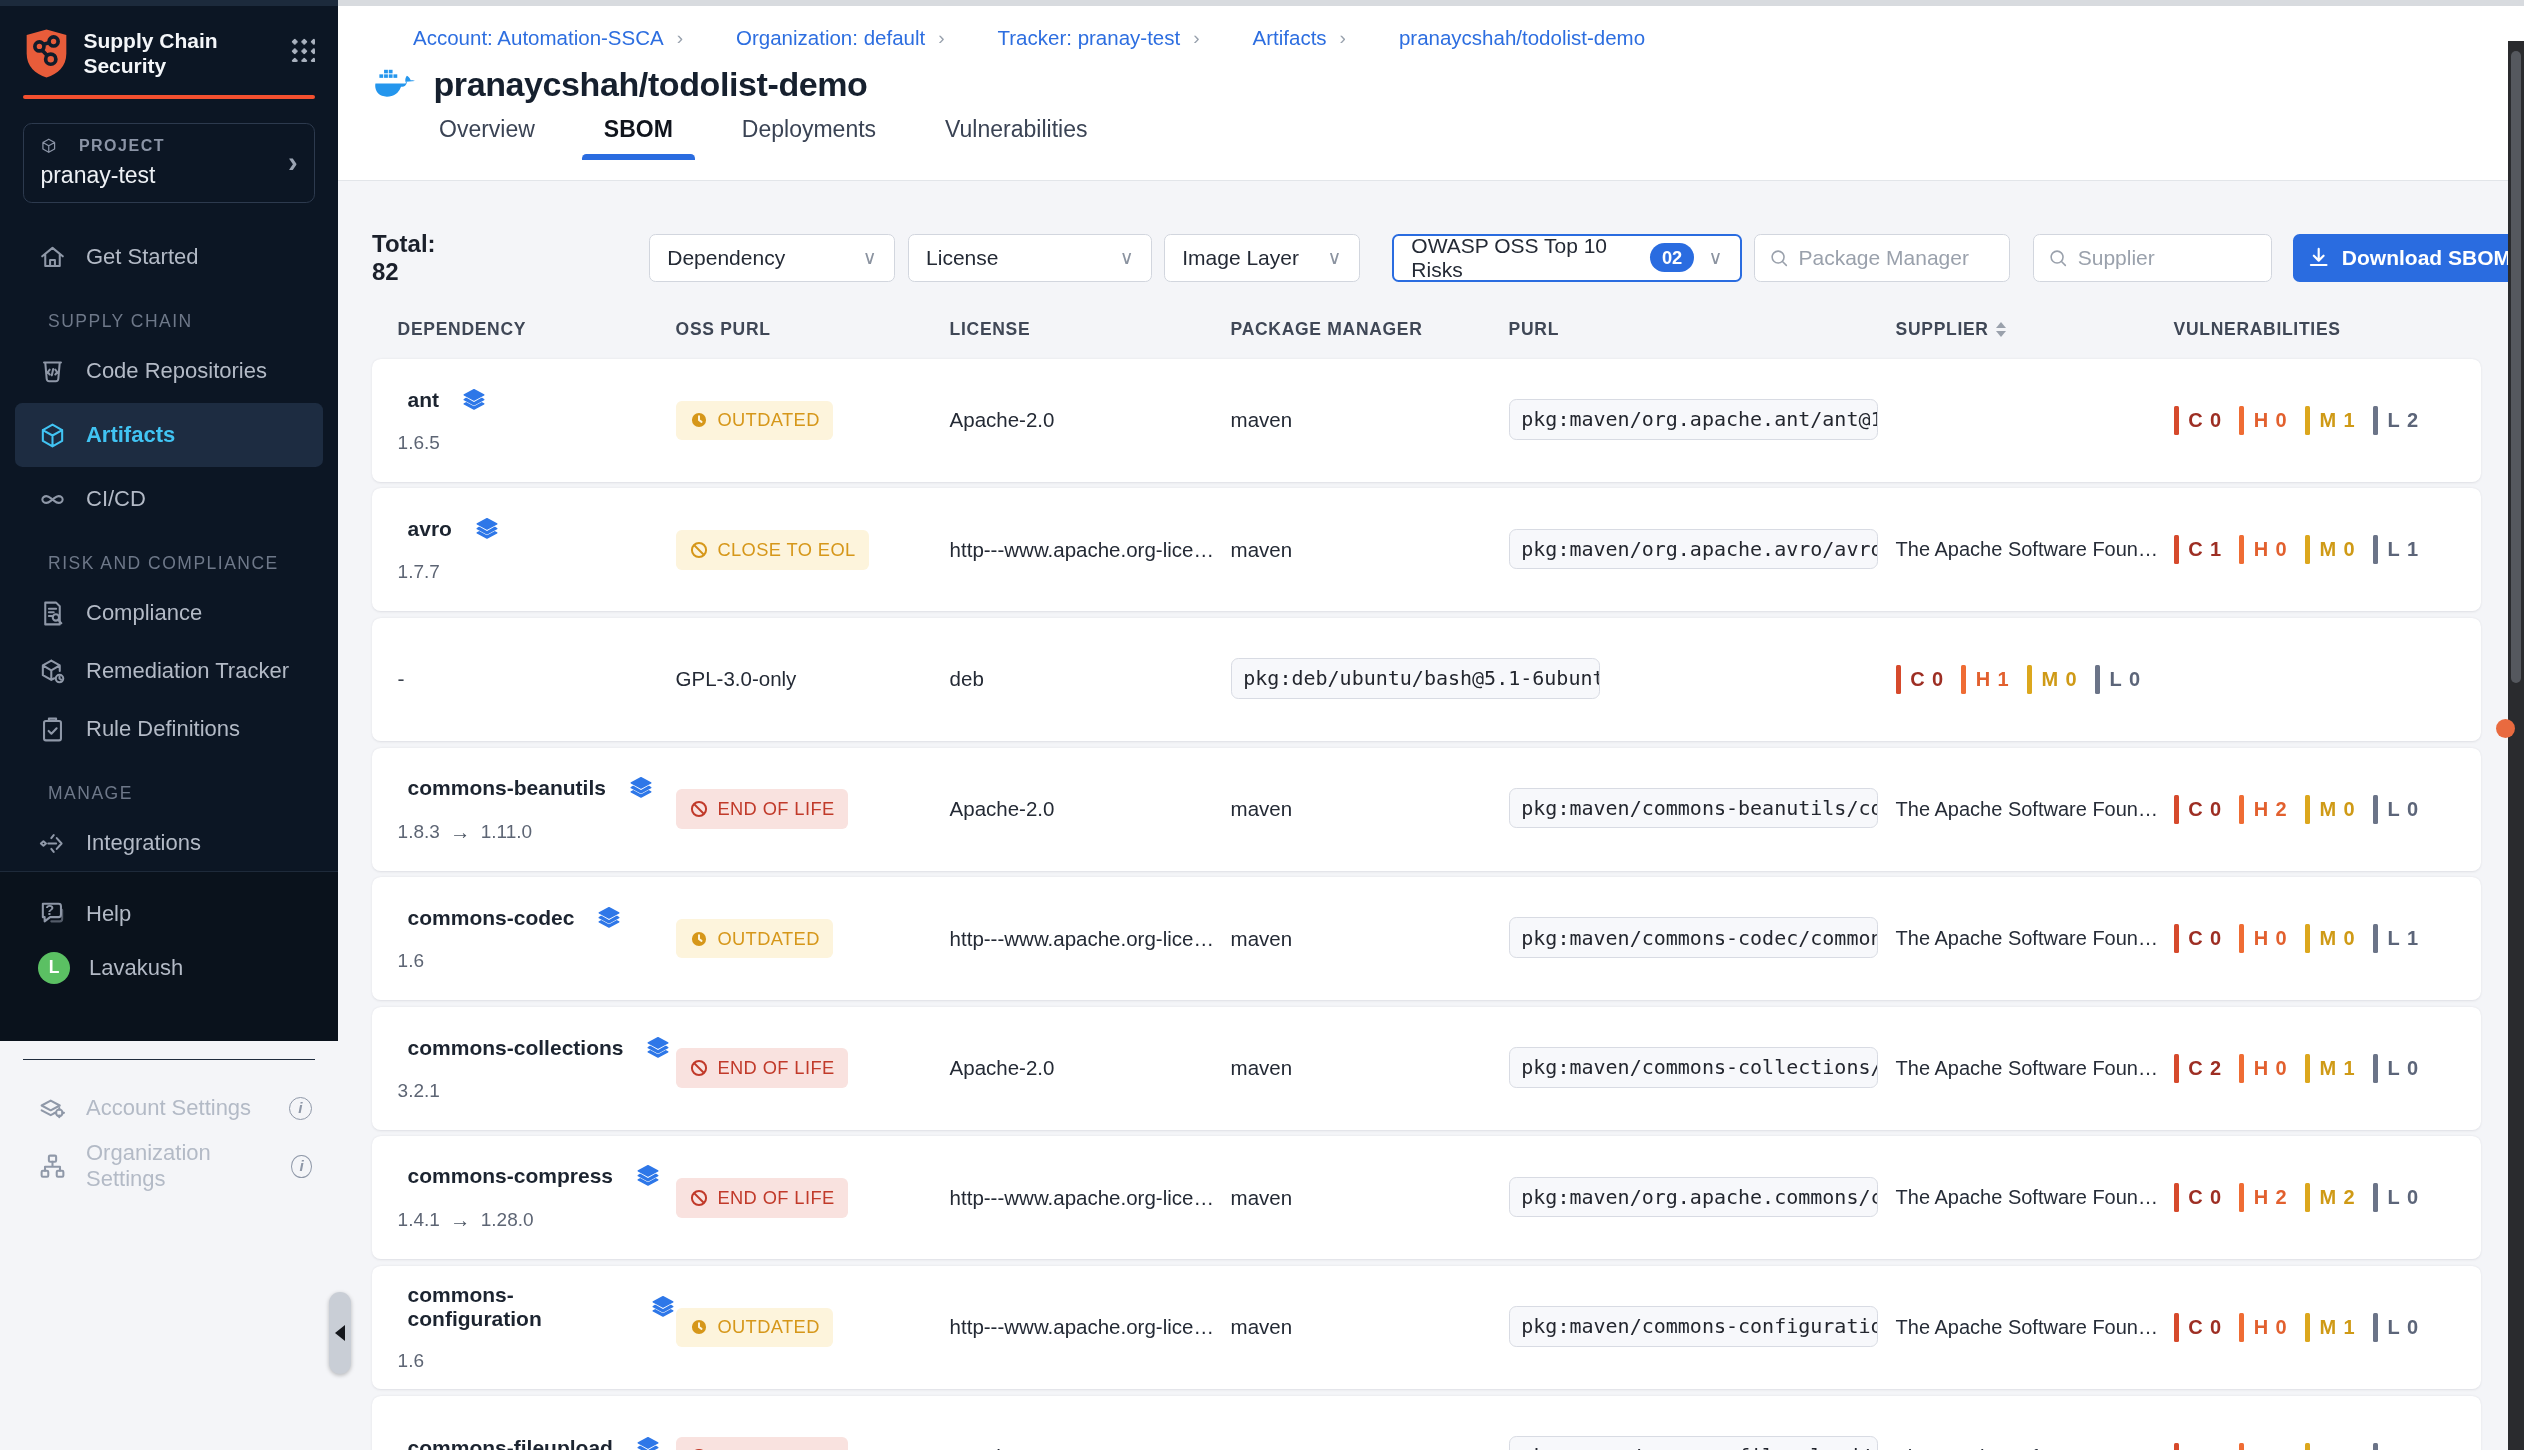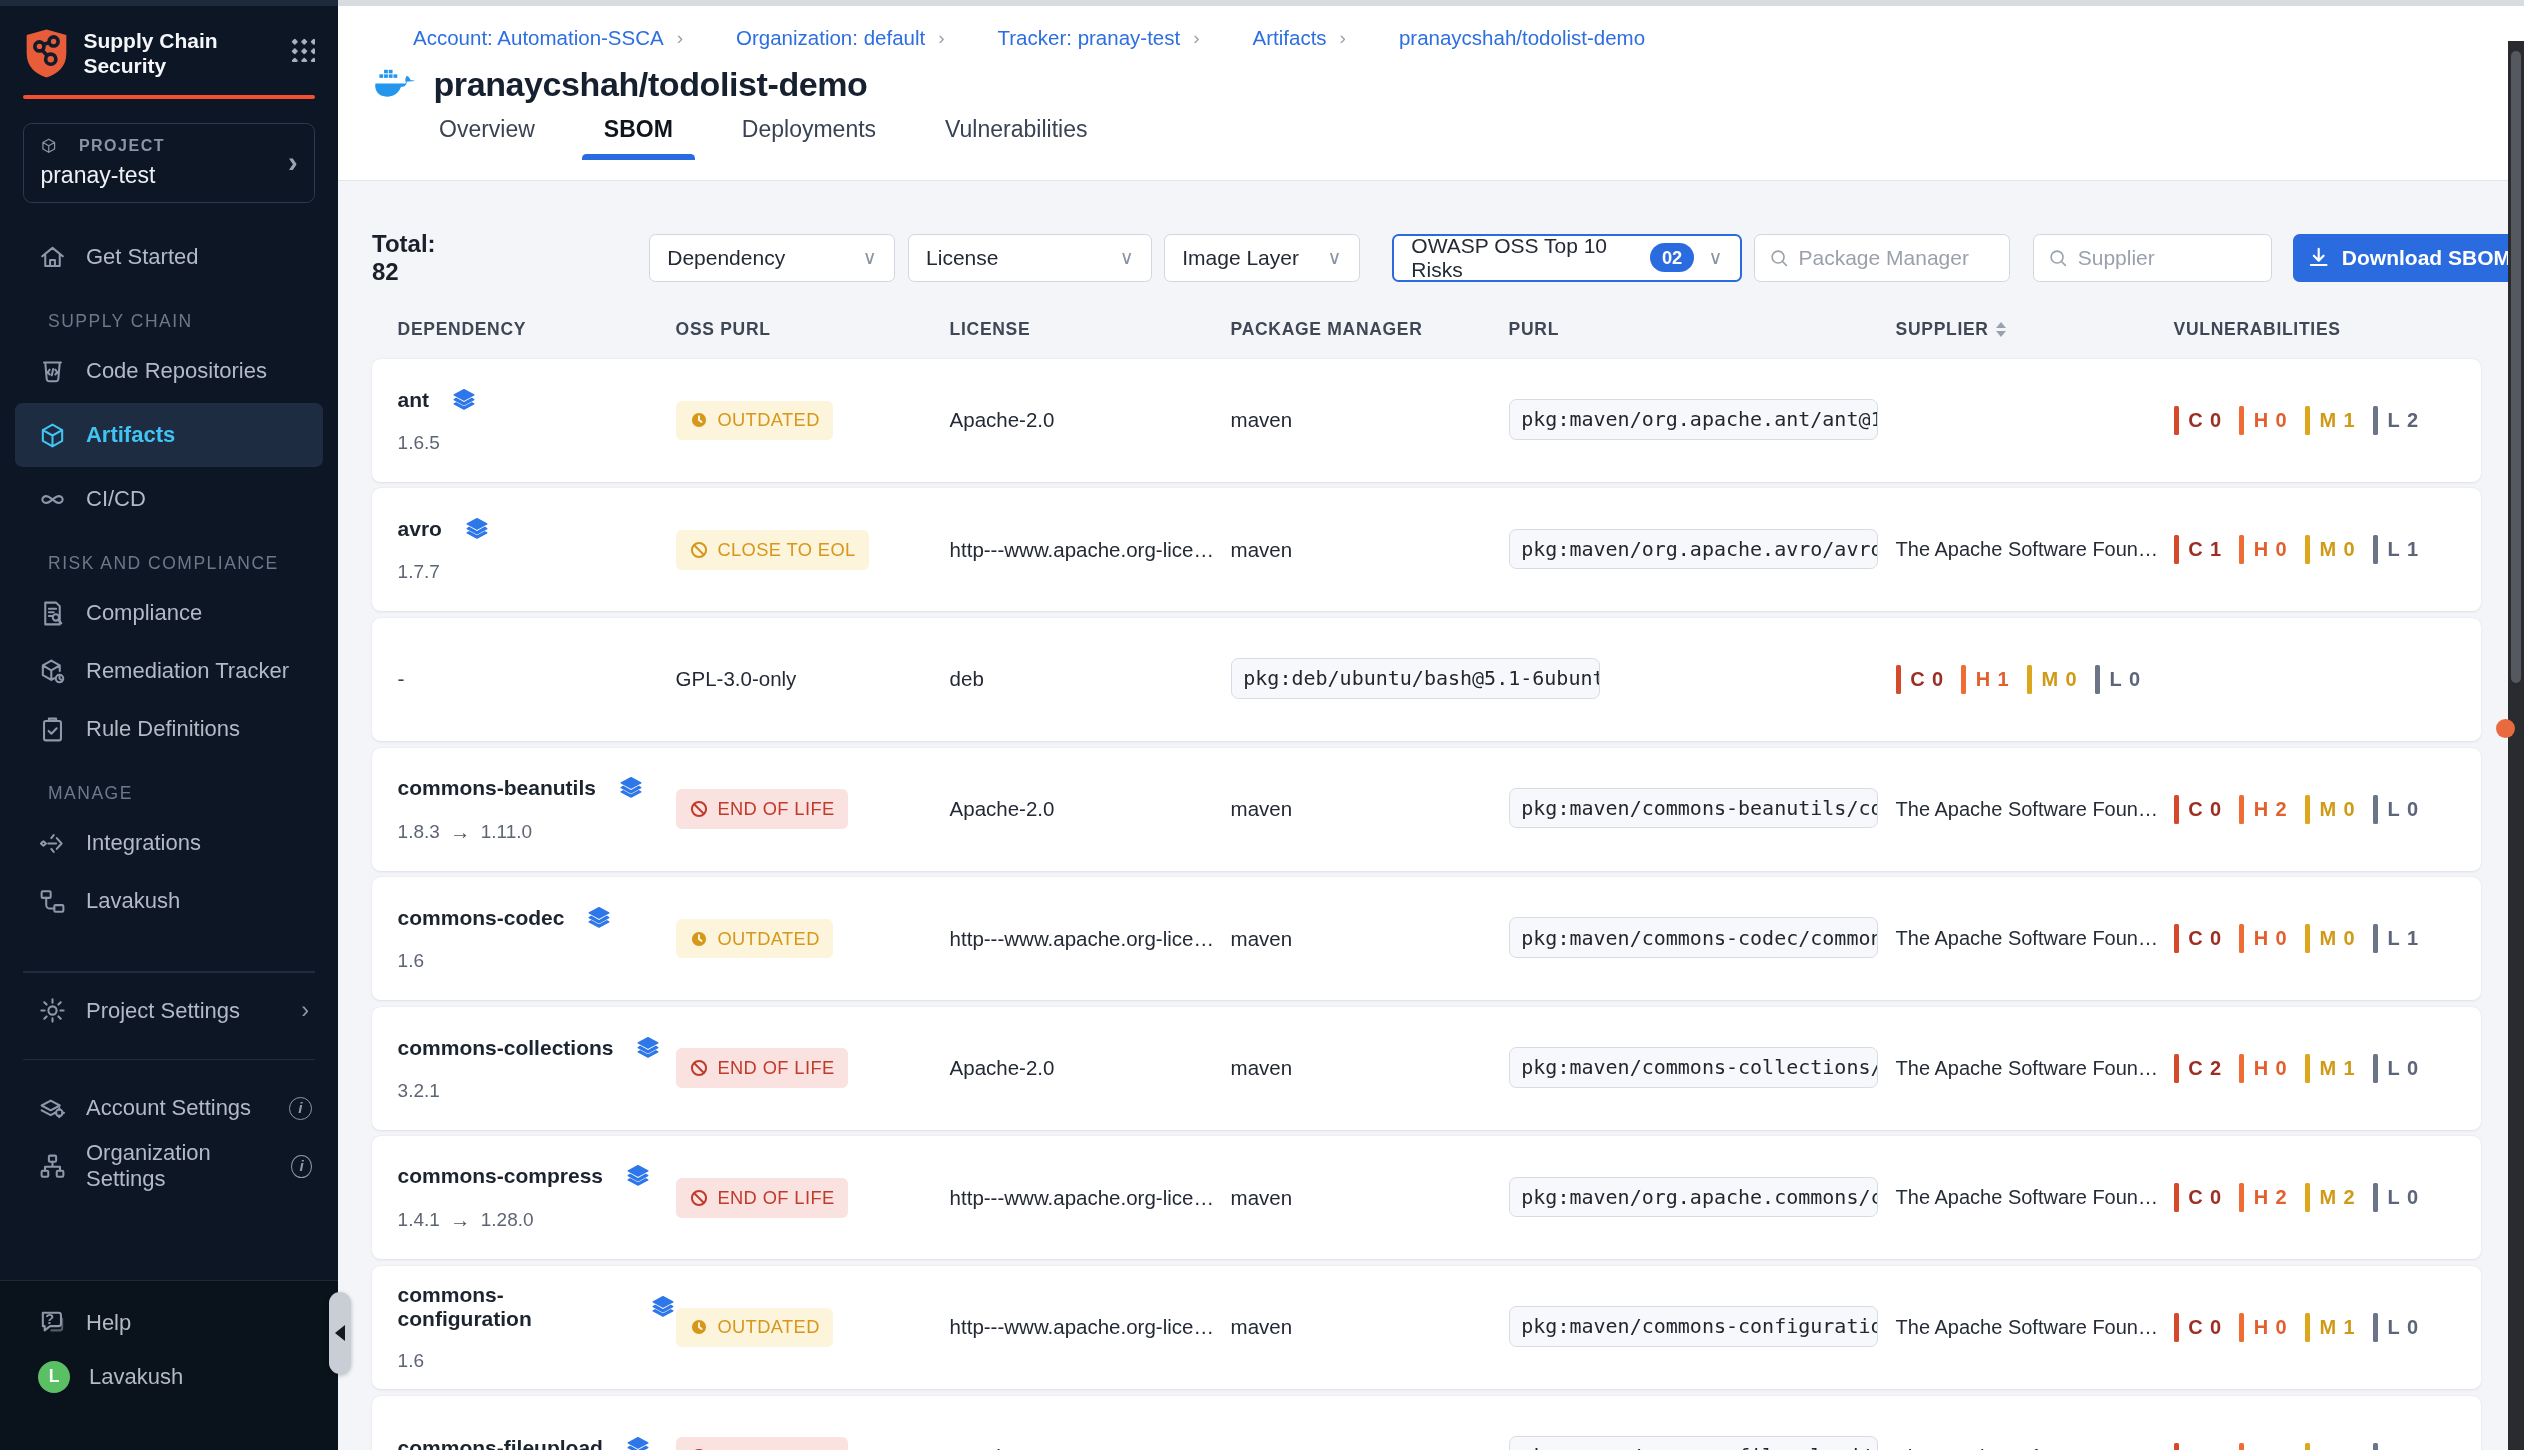--- a/index.html
+++ b/index.html
@@ -1,20 +1,20 @@
 <!DOCTYPE html>
 <html style="font-size:11.7px"><head>
 <meta charset="utf-8">
 <style>
   * { margin:0; padding:0; box-sizing:border-box; }
   html,body { width:2525px; height:1450px; overflow:hidden; }
   body { font-family:"Liberation Sans", sans-serif; background:#f4f5f8; position:relative; }
 
   
-  .sidebar { position:absolute; left:0; top:0; width:338px; height:1450px; background:#0c1624; color:#b3bac6; }
+  .sidebar { position:absolute; left:0; top:0; width:338px; height:1041px; background:#0c1624; color:#b3bac6; }
   .side-top-strip { height:5.8px; background:#1c2a3c; }
   .logo-row { display:flex; align-items:flex-start; padding:22px 23.4px 0 23.4px; }
   .logo-shield { width:47px; height:51px; flex:0 0 auto; }
   .logo-title { font-size:21px; line-height:25.6px; font-weight:700; color:#f4f6f9; margin-left:13px; flex:1; }
   .grid-icon { width:25px; height:25px; margin-top:8.8px; background:radial-gradient(circle, #aab2bf 2.5px, transparent 2.6px); background-size:9.5px 9.5px; background-position:0 0; flex:0 0 auto; cursor:pointer; }
   .orange-bar { height:4.4px; background:#f4502f; border-radius:2.2px; margin:16px 23.4px 0 23.4px; }
   .project-card { margin:23.4px 23.4px 0 23.4px; border:1.5px solid #2d3a4e; border-radius:8.8px; padding:13px 16px; display:flex; align-items:center; cursor:pointer; }
   .project-card .pc-left { flex:1; }
   .pc-label-row { display:flex; align-items:center; gap:21px; color:#8b94a6; }
   .pc-label { font-size:16px; font-weight:700; letter-spacing:1.5px; }
@@ -80,21 +80,21 @@
   .th { font-size:17.5px; font-weight:700; color:#3f4756; letter-spacing:0.7px; display:flex; align-items:center; gap:7.3px; cursor:pointer; }
   .sort-down { width:0; height:0; border-left:5.8px solid transparent; border-right:5.8px solid transparent; border-top:8px solid #6b7污280; border-top-color:#6b7280; }
   .sort-both { display:flex; flex-direction:column; gap:2.9px; }
   .sort-both i { display:block; width:0; height:0; border-left:5.1px solid transparent; border-right:5.1px solid transparent; }
   .sort-both i.up { border-bottom:6.6px solid #9aa1ac; }
   .sort-both i.dn { border-top:6.6px solid #9aa1ac; }
 
   .rows { margin-top:19px; width:2109px; }
   .row-card { background:#fff; border-radius:8.8px; box-shadow:0 0.7px 2.2px rgba(40,41,61,.10); height:123px; margin-bottom:6.6px; padding-left:25.6px; width:100%; cursor:pointer; }
   .dep-cell { display:flex; flex-direction:column; justify-content:center; gap:19px; }
-  .dep-name-row { display:flex; align-items:center; gap:22px; }
+  .dep-name-row { display:flex; align-items:center; gap:22px;margin-left:10px; }
   .dep-name { font-size:21px; font-weight:700; color:#1c2430; }
   .layers { width:26px; height:26px; }
   .dep-version { font-size:19px; color:#5d6574; display:flex; align-items:center; gap:10.2px; }
   .ver-arrow { color:#4b5563; font-size:20.5px; }
 
   .badge { display:inline-flex; align-items:center; gap:8.8px; padding:8.8px 13px; border-radius:5.8px; font-size:18.3px; font-weight:400; letter-spacing:0.4px; }
   .badge.amber { background:#fdf4dc; color:#d6971a; }
   .badge.red { background:#f9e2df; color:#c13a2a; }
   .badge svg { width:20px; height:20px; }
   .risk-dash { font-size:21px; color:#3a414d; }

